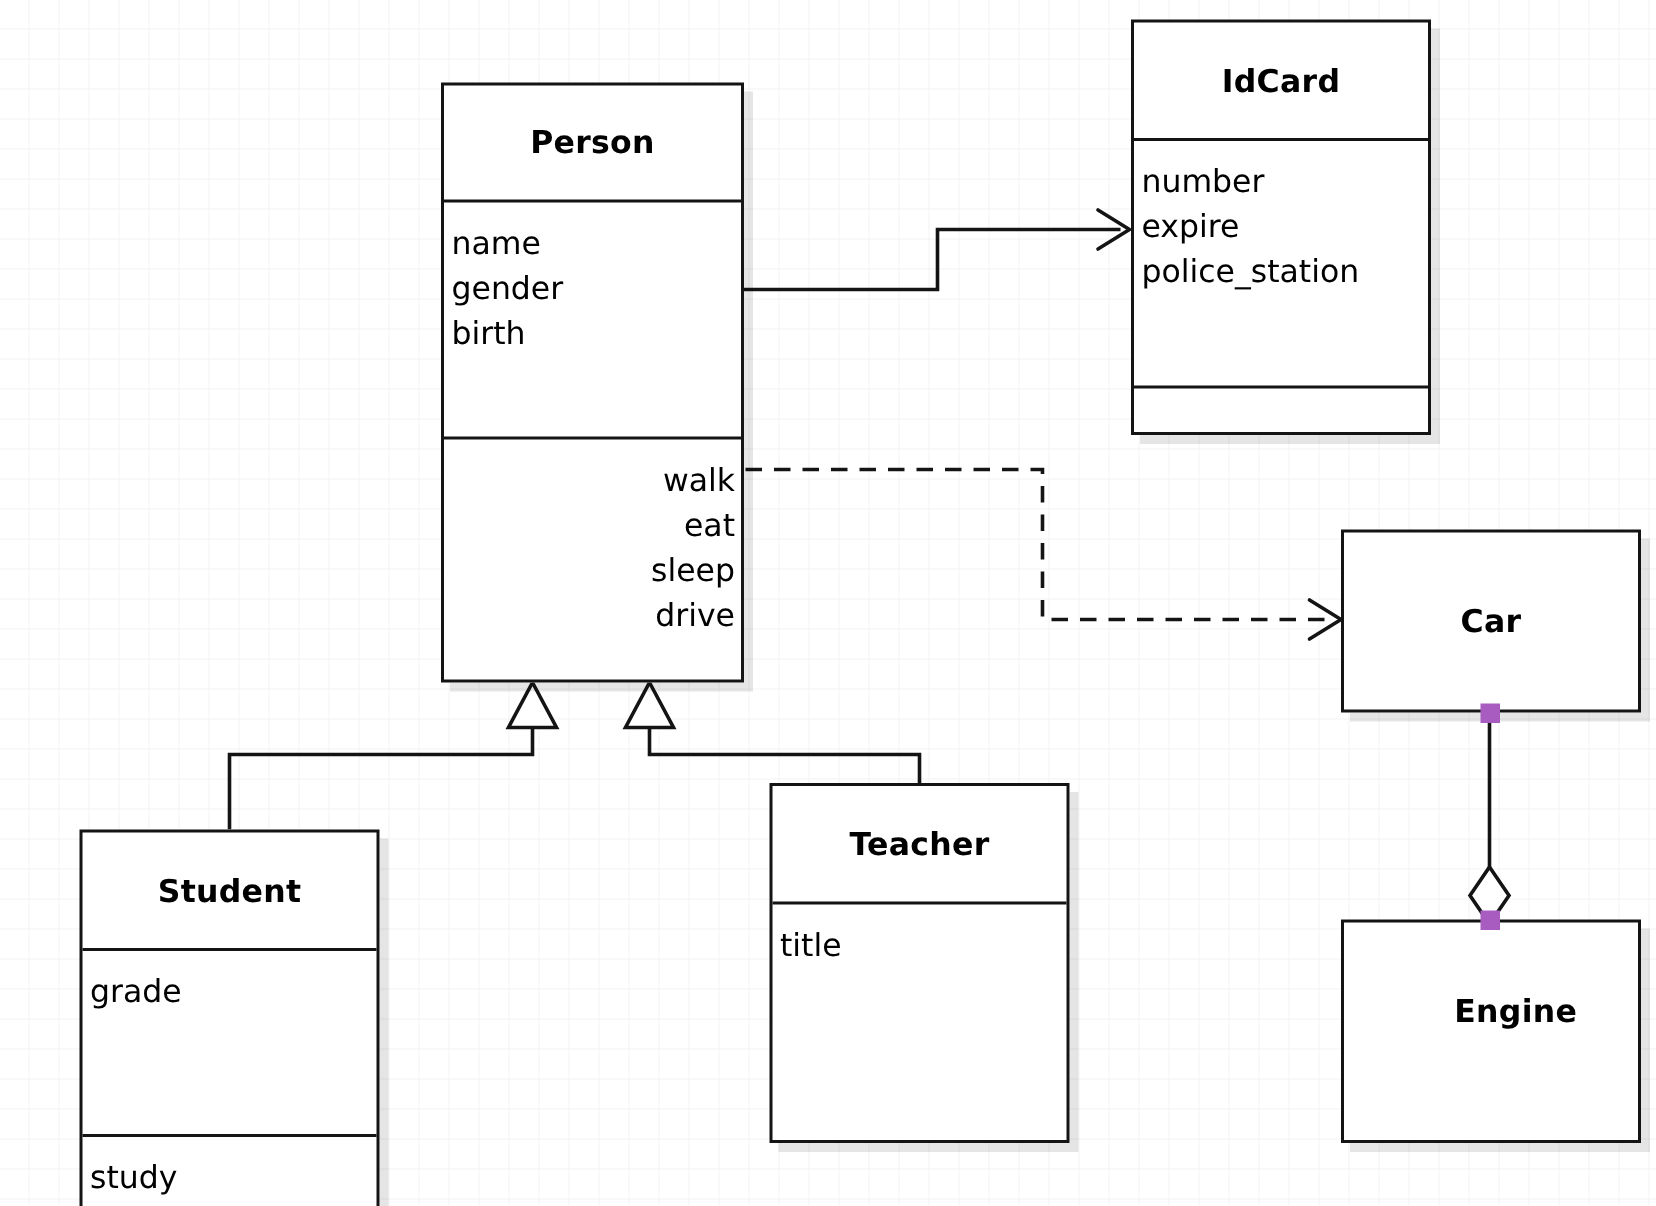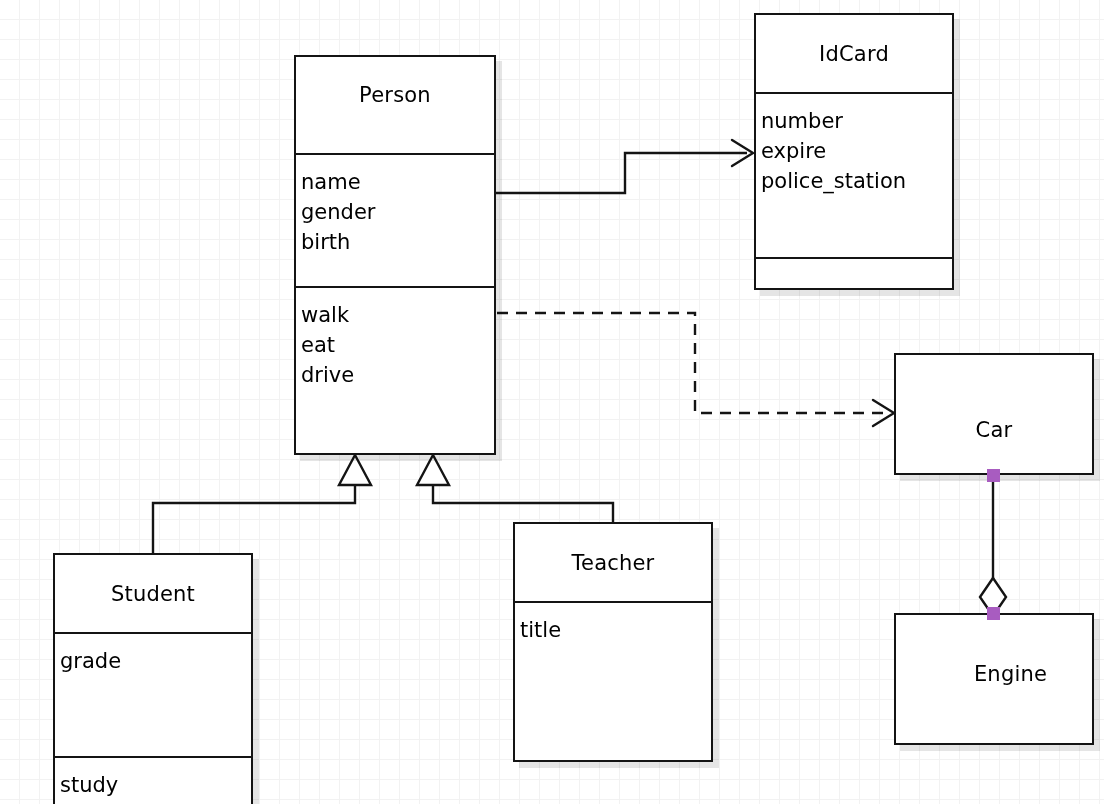--- a/index.html
+++ b/index.html
@@ -30,21 +30,21 @@
   }
   .uml-class {
     position: absolute;
     box-sizing: border-box;
     background: #ffffff;
     border: 2px solid #141414;
     box-shadow: 6px 6px 0 0 rgba(0,0,0,0.10);
   }
   .uml-title {
     text-align: center;
-    font-weight: normal;
+    font-weight: bold;
     font-size: 21px;
     color: #000000;
     font-family: "DejaVu Sans", sans-serif;
     white-space: nowrap;
     letter-spacing: 0.2px;
   }
   .uml-section {
     box-sizing: border-box;
     border-top: 2px solid #141414;
     padding: 12px 4px 0 5px;
@@ -58,32 +58,32 @@
   }
   .title-band {
     display: flex;
     align-items: center;
     justify-content: center;
     box-sizing: border-box;
   }
   
   #cls-person { left: 294px; top: 55px; width: 202px; height: 400px; }
   #cls-person .title-band { height: 76px; }
-  #cls-person .sec-attrs { height: 133px; margin-top: 20px; }
-  #cls-person .sec-ops   { height: 162px; }
+  #cls-person .sec-attrs { height: 158px; }
+  #cls-person .sec-ops   { height: 162px; text-align: right; }
   
   #cls-idcard { left: 754px; top: 13px; width: 200px; height: 277px; }
   #cls-idcard .title-band { height: 77px; }
   #cls-idcard .sec-attrs { height: 165px; }
   #cls-idcard .sec-ops   { height: 31px; padding-top: 0; }
   
   #cls-car { left: 894px; top: 353px; width: 200px; height: 122px; }
-  #cls-car .title-band { height: 118px; margin-top: 16px; }
-  
-  #cls-engine { left: 894px; top: 613px; width: 200px; height: 132px; padding-left: 33px; }
+  #cls-car .title-band { height: 118px; }
+  
+  #cls-engine { left: 894px; top: 613px; width: 200px; height: 149px; padding-left: 33px; }
   #cls-engine .title-band { height: 118px; }
   
   #cls-student { left: 53px; top: 553px; width: 200px; height: 288px; }
   #cls-student .title-band { height: 77px; }
   #cls-student .sec-attrs { height: 80px; }
   #cls-student .sec-ops   { height: 79px; margin-top: 44px; }
   
   #cls-teacher { left: 513px; top: 522px; width: 200px; height: 240px; }
   #cls-teacher .title-band { height: 77px; }
   #cls-teacher .sec-attrs { height: 72px; }
@@ -136,20 +136,21 @@
       <span class="uml-title">Person</span>
     </div>
     <div class="uml-section sec-attrs">
       <div class="uml-item">name</div>
       <div class="uml-item">gender</div>
       <div class="uml-item">birth</div>
     </div>
     <div class="uml-section sec-ops">
       <div class="uml-item">walk</div>
       <div class="uml-item">eat</div>
+      <div class="uml-item">sleep</div>
       <div class="uml-item">drive</div>
     </div>
   </div>
 
   <div class="uml-class" id="cls-idcard">
     <div class="title-band">
       <span class="uml-title">IdCard</span>
     </div>
     <div class="uml-section sec-attrs">
       <div class="uml-item">number</div>

